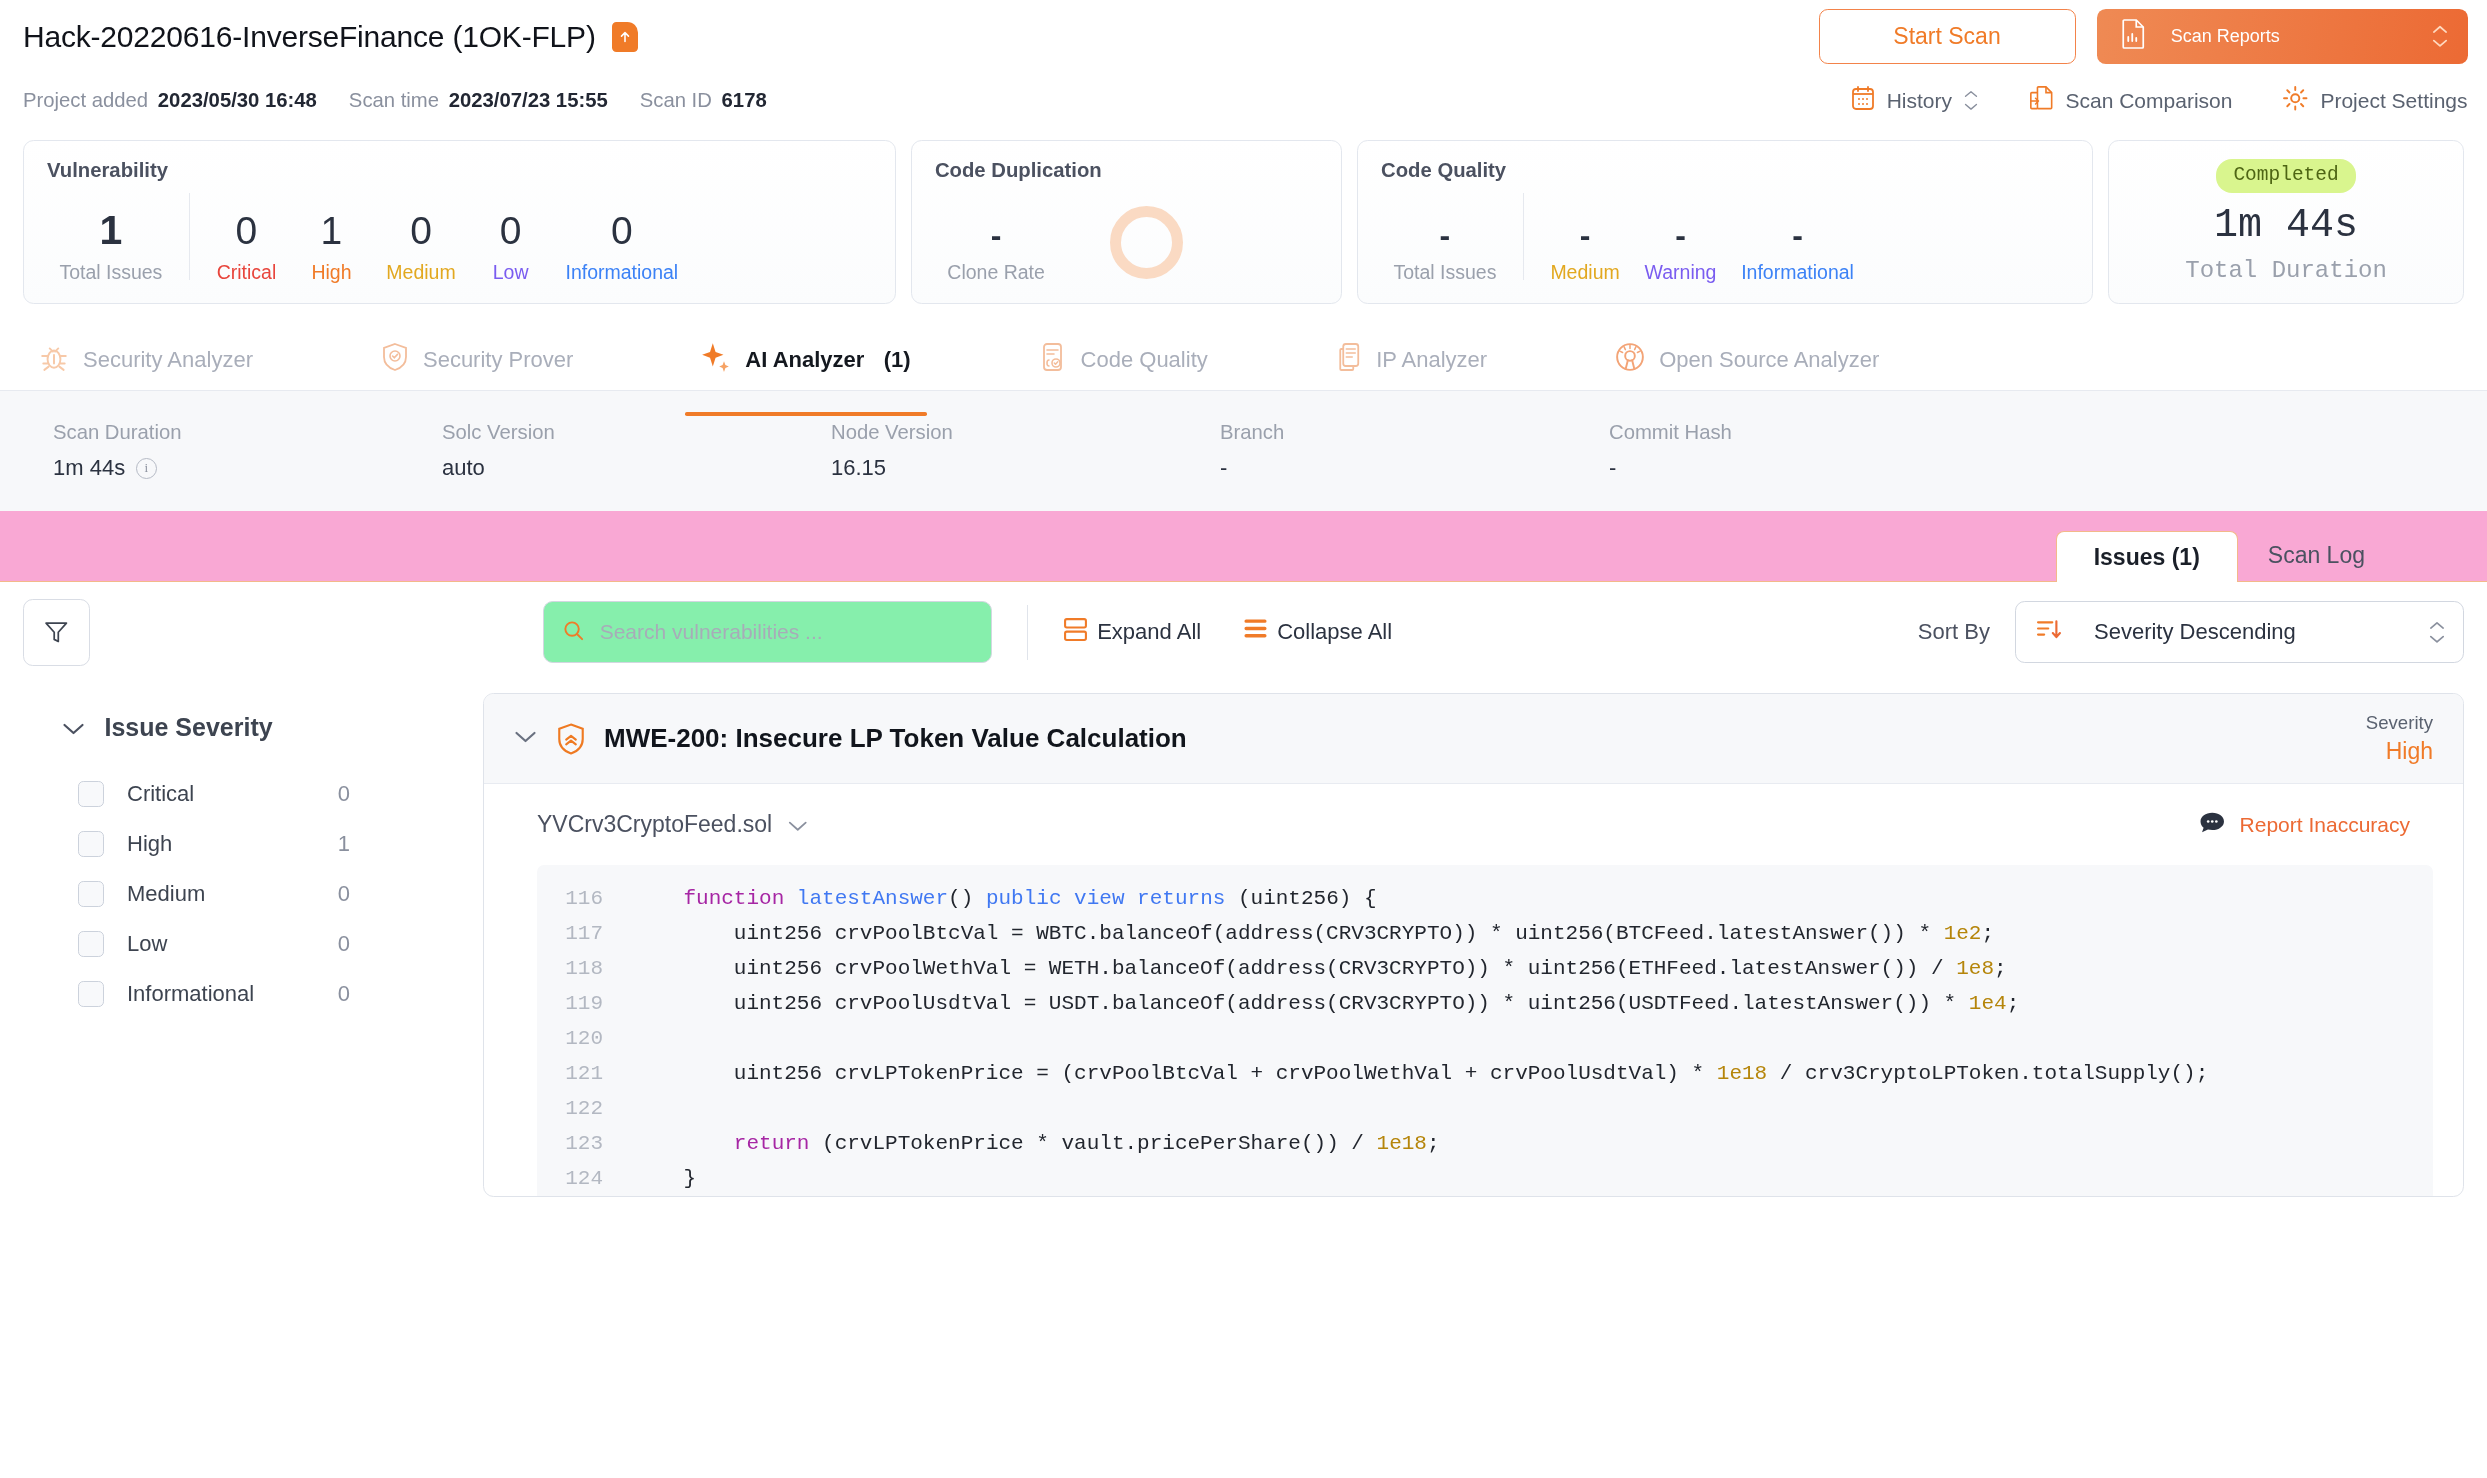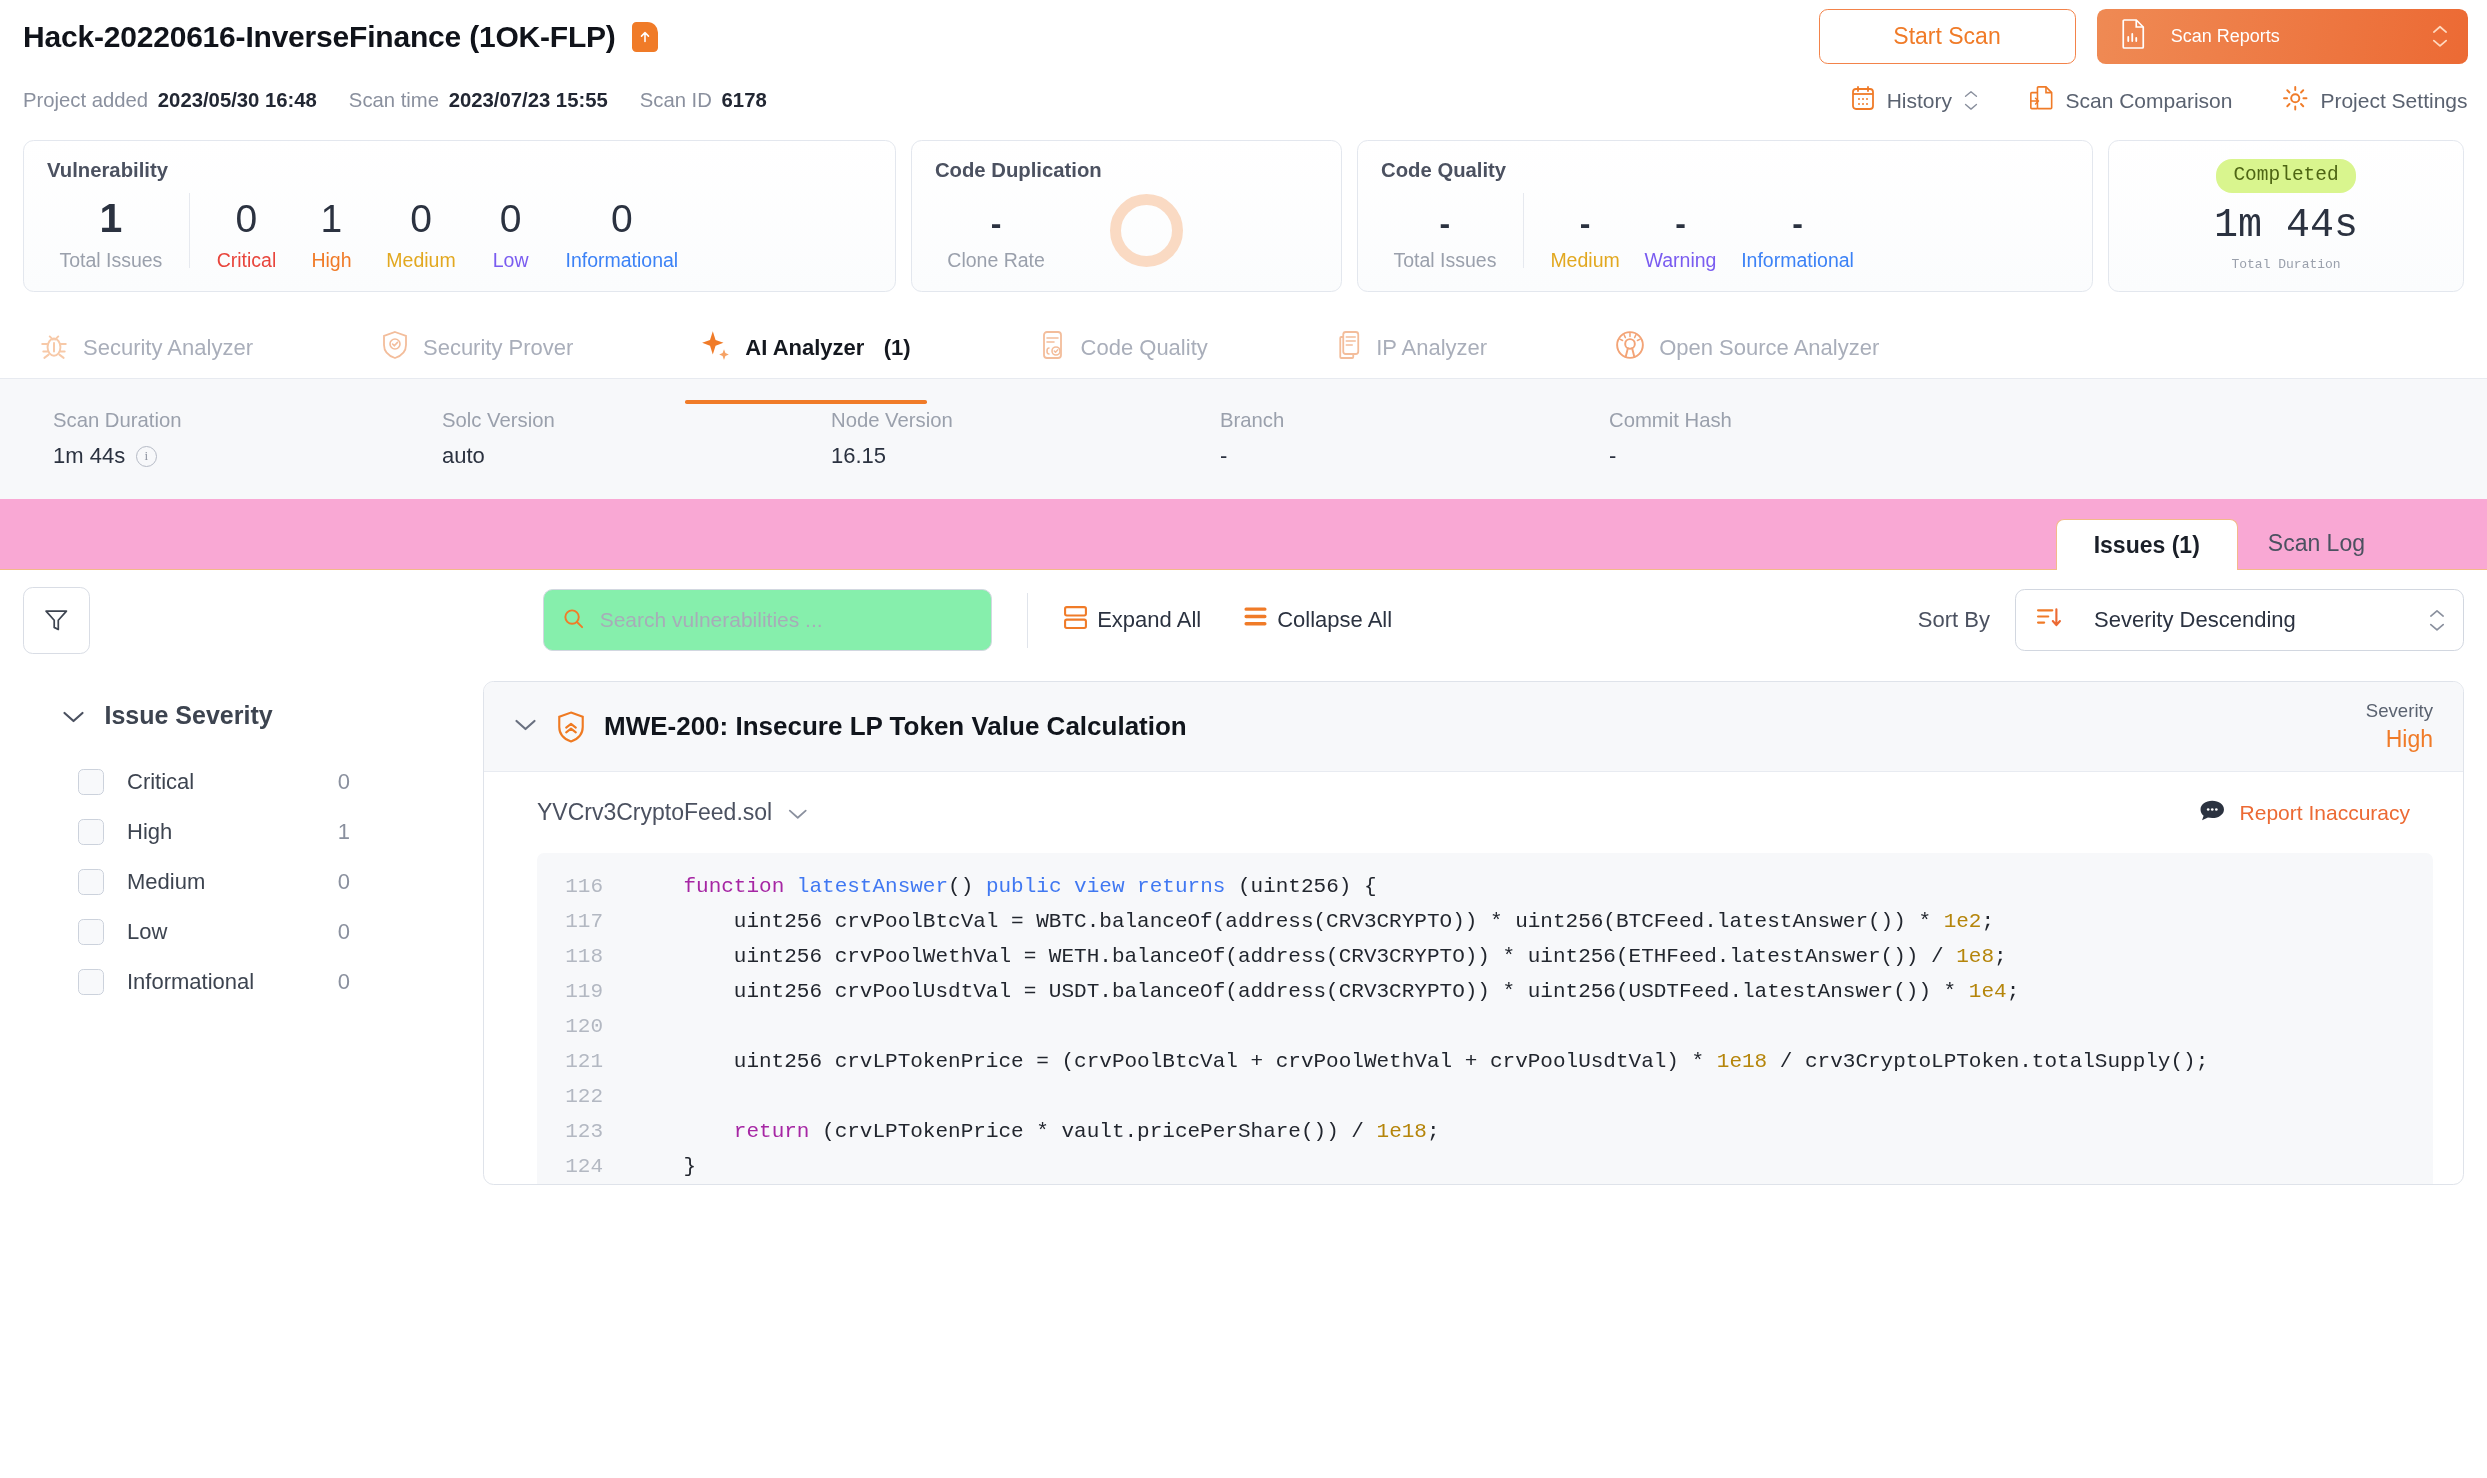--- a/index.html
+++ b/index.html
@@ -12,21 +12,21 @@
   body { position: relative; }
 
   
   .topbar {
     position: relative;
     height: 73px;
     display: flex; align-items: center;
     padding: 0 19.5px 0 23px;
   }
   .proj-title {
-    font-size: 30px; font-weight: bold; color: #10131a;
+    font-size: 30px; font-weight: normal; color: #10131a;
     letter-spacing: -0.2px; white-space: nowrap;
   }
   .upload-chip {
     width: 26.5px; height: 30px;
     margin-left: 16px;
     background: #F07B28;
     border-radius: 4.4px 10.6px 4.4px 4.4px;
     position: relative;
     display: flex; align-items: center; justify-content: center;
     flex: 0 0 auto;
@@ -128,21 +128,21 @@
   }
   .card-dur { align-items: center; justify-content: center; }
   .badge-completed {
     display: inline-block;
     background: #D9F58E; color: #4e6514;
     font-size: 19.5px; border-radius: 16px;
     padding: 5.3px 17.7px 6.2px 17.7px;
     margin-bottom: 10.6px;
   }
   .dur-num { font-size: 40px; color: #2b3240; font-weight: 400; }
-  .dur-cap { font-size: 13px; color: #9aa0ac; margin-top: 8.8px; }
+  .dur-cap { font-size: 24px; color: #9aa0ac; margin-top: 8.8px; }
 
   
   .analyzers {
     display: flex; align-items: center;
     padding: 25px 23px 0 23px;
     height: 87px;
     border-bottom: 1.2px solid #e7eaf0;
     position: relative;
   }
   .an-tab {

